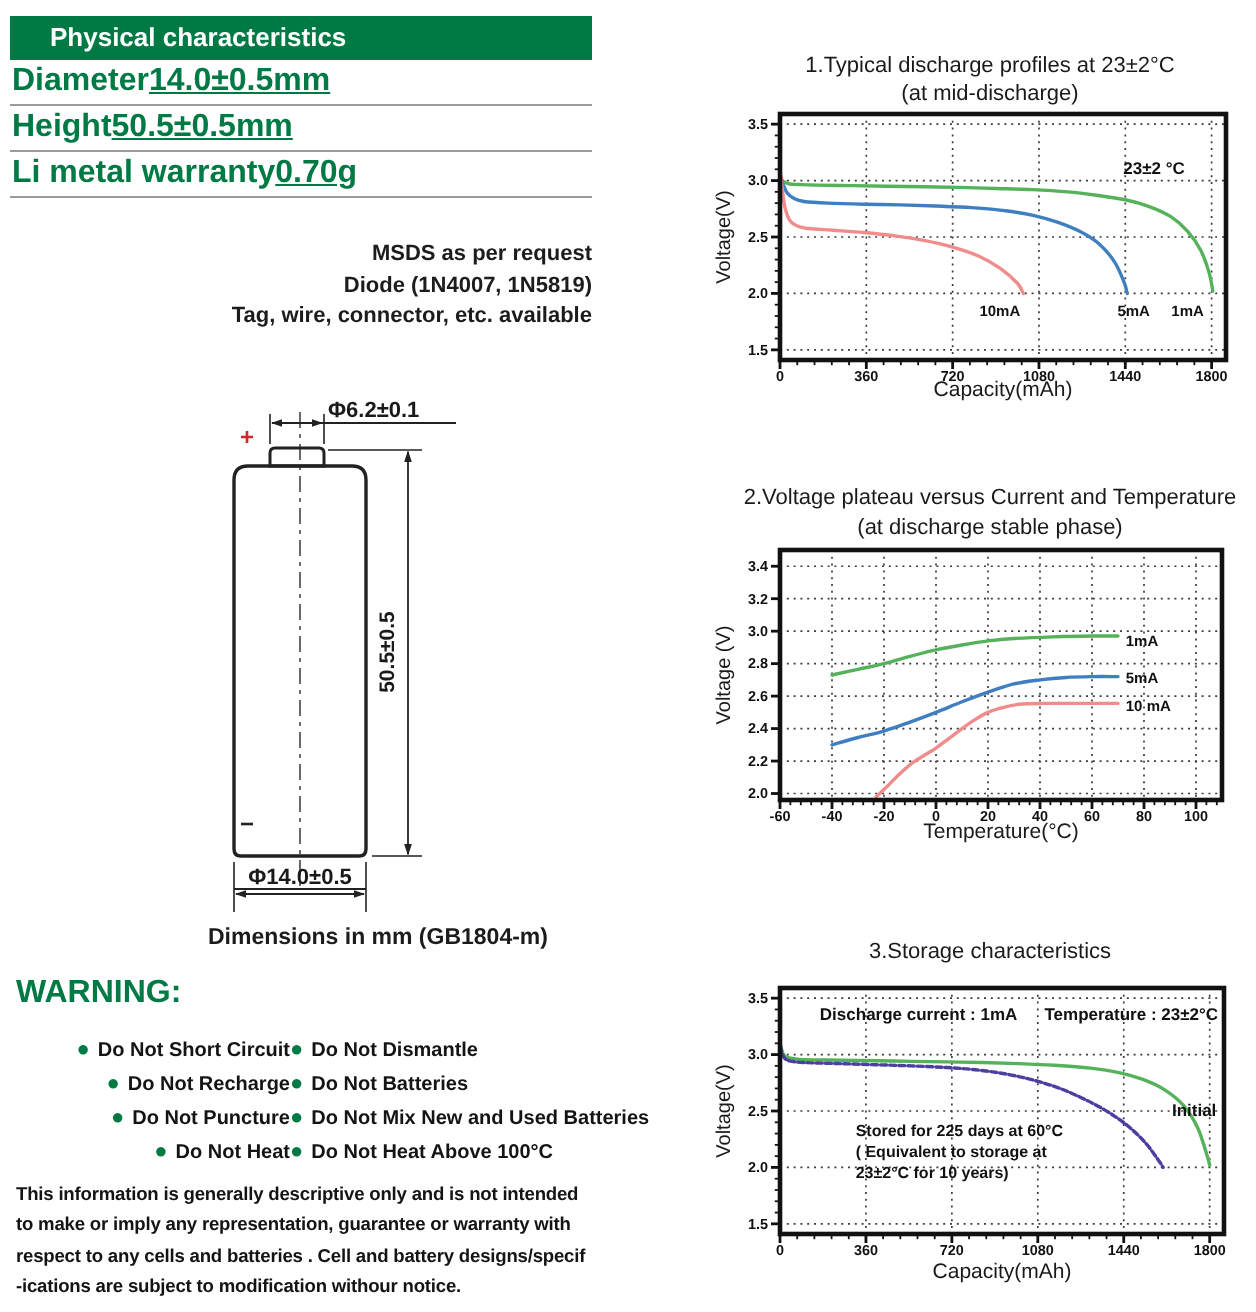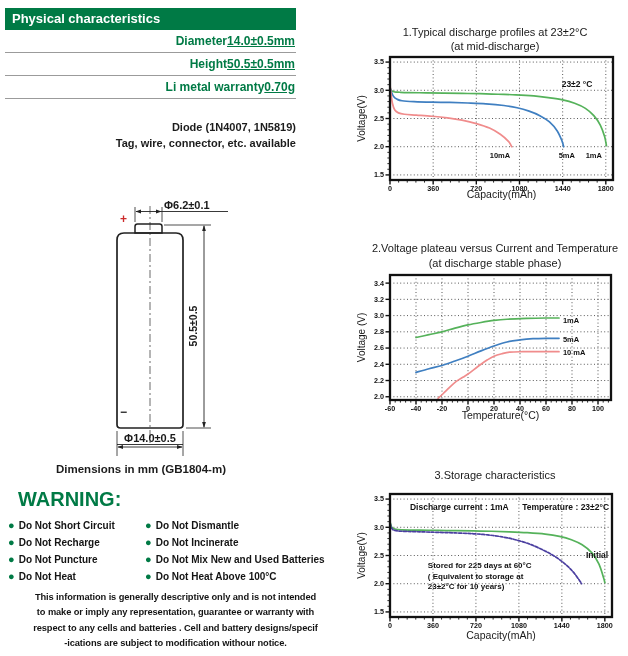--- a/index.html
+++ b/index.html
@@ -2,44 +2,44 @@
 <html><head>
 <meta charset="utf-8">
 <style>
   html,body{margin:0;padding:0;background:#fff;}
   .page{position:relative;width:628px;height:656px;background:#fff;overflow:hidden;
         font-family:"Liberation Sans","DejaVu Sans",sans-serif;color:#1c1c1c;}
 
   
   .phys{position:absolute;left:5px;top:8px;width:291px;}
   .phys-header{height:22px;line-height:22px;background:var(--green);color:#fff;
-               font-size:13px;font-weight:700;padding-left:7px;}
-  .phys-row{display:flex;justify-content:flex-end;align-items:center;height:22px;
-            border-bottom:1px solid #9b9b9b;color:var(--green);font-size:12px;font-weight:700;}
+               font-size:13px;font-weight:700;padding-left:20px;}
+  .phys-row{display:flex;justify-content:flex-start;align-items:center;height:22px;
+            border-bottom:1px solid #9b9b9b;color:var(--green);font-size:16px;font-weight:700;}
   .phys-row .k{padding-left:1px;}
   .phys-row .v{padding-right:1px;text-decoration:underline;}
 
   
   .notes{position:absolute;left:5px;top:120px;width:291px;text-align:right;
          font-size:11px;font-weight:700;line-height:15.6px;color:#1c1c1c;}
 
   
   .battery-svg{position:absolute;left:60px;top:195px;}
-  .caption{position:absolute;left:56px;top:463px;width:290px;
+  .caption{position:absolute;left:44px;top:463px;width:290px;text-align:center;
            font-size:11.5px;font-weight:600;color:#1c1c1c;}
 
   
-  .warn-title{position:absolute;left:8px;top:488px;font-size:20px;font-weight:700;color:var(--green);margin-left:10px;}
+  .warn-title{position:absolute;left:8px;top:488px;font-size:16px;font-weight:700;color:var(--green);}
   .warn-cols{position:absolute;left:8px;top:517px;width:336px;display:flex;}
   .warn-col{list-style:none;margin:0;padding:0;}
-  .warn-col.c1{width:137px;}
+  .warn-col.c1{width:137px;text-align:right;}
   .warn-col.c2{width:199px;}
   .warn-col li{font-size:10px;font-weight:700;line-height:16px;white-space:nowrap;color:#141414;}
   .warn-col li .dot{color:var(--green);margin-right:4px;font-size:11px;}
-  .disclaimer{position:absolute;left:8px;top:590px;width:335px;text-align:center;}
+  .disclaimer{position:absolute;left:8px;top:590px;width:335px;}
   .disclaimer div{font-size:9.3px;line-height:15.4px;white-space:nowrap;color:#141414;font-weight:600;letter-spacing:-0.1px;}
 
   
   .chart-svg{position:absolute;left:345px;}
   .chart-svg text{font-family:"Liberation Sans","DejaVu Sans",sans-serif;}
   .grid{stroke:#3c3c3c;stroke-width:0.85;stroke-dasharray:1 2.4;}
   .tick{stroke:#111;stroke-width:1.4;}
   .mtick{stroke:#111;stroke-width:0.9;}
 
   .tech{stroke:#222;fill:none;}
@@ -60,20 +60,21 @@
       <span class="k">Height</span>
       <span class="v">50.5±0.5mm</span>
     </div>
     <div class="phys-row">
       <span class="k">Li metal warranty</span>
       <span class="v">0.70g</span>
     </div>
   </div>
 
   <div class="notes">
+    <div>MSDS as per request</div>
     <div>Diode (1N4007, 1N5819)</div>
     <div>Tag, wire, connector, etc. available</div>
   </div>
 
   <svg class="battery-svg" width="230" height="266" viewBox="0 0 230 266">
 
     <line x1="90" y1="11" x2="90" y2="249" stroke="#444" stroke-width="0.8" stroke-dasharray="8 3 2 3"></line>
 
     <line class="tech" x1="75" y1="12" x2="75" y2="27" stroke-width="0.8"></line>
     <line class="tech" x1="102" y1="12" x2="102" y2="27" stroke-width="0.8"></line>
@@ -111,21 +112,21 @@
   <div class="warn-title">WARNING:</div>
   <div class="warn-cols">
     <ul class="warn-col c1">
       <li><span class="dot">●</span><span>Do Not Short Circuit</span></li>
       <li><span class="dot">●</span><span>Do Not Recharge</span></li>
       <li><span class="dot">●</span><span>Do Not Puncture</span></li>
       <li><span class="dot">●</span><span>Do Not Heat</span></li>
     </ul>
     <ul class="warn-col c2">
       <li><span class="dot">●</span><span>Do Not Dismantle</span></li>
-      <li><span class="dot">●</span><span>Do Not Incinerate</span></li>
+      <li><span class="dot">●</span><span>Do Not Batteries</span></li>
       <li><span class="dot">●</span><span>Do Not Mix New and Used Batteries</span></li>
       <li><span class="dot">●</span><span>Do Not Heat Above 100°C</span></li>
     </ul>
   </div>
   <div class="disclaimer">
     <div>This information is generally descriptive only and is not intended</div>
     <div>to make or imply any representation, guarantee or warranty with</div>
     <div>respect to any cells and batteries . Cell and battery designs/specif</div>
     <div>-ications are subject to modification withour notice.</div>
   </div>

